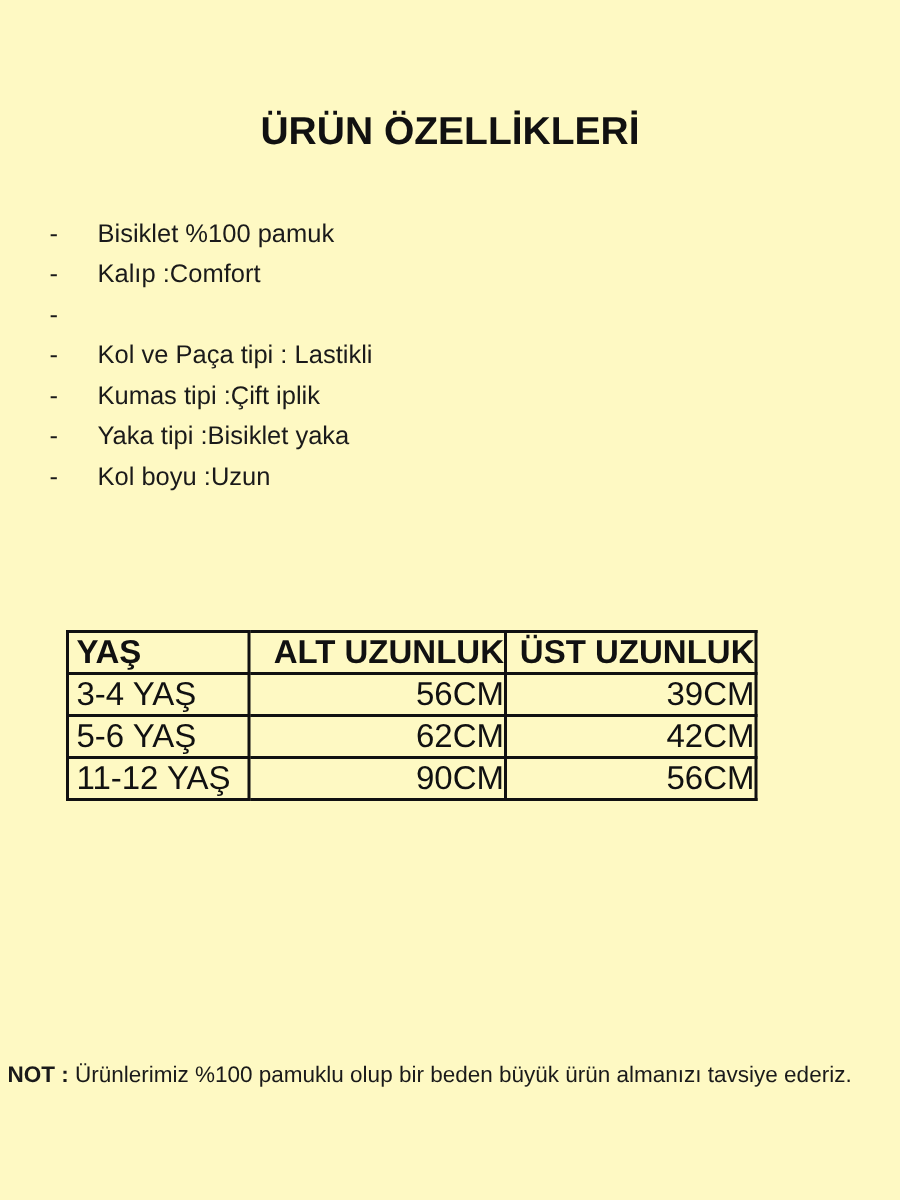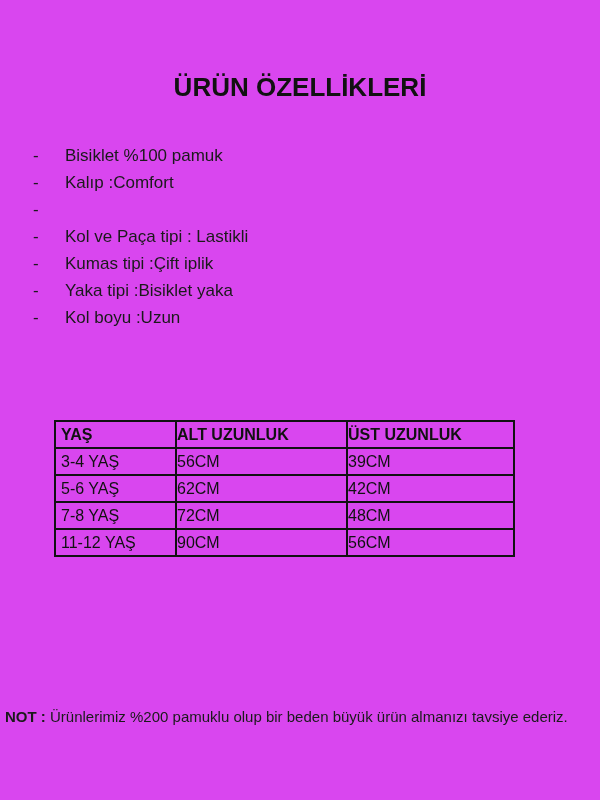--- a/index.html
+++ b/index.html
@@ -4,21 +4,21 @@
 <style>
   html, body {
     margin: 0;
     padding: 0;
     background: #ffffff;
   }
   .page {
     position: relative;
     width: 600px;
     height: 800px;
-    background: #d946ef;
+    background: #fef9c3;
     color: #111111;
     font-family: "Liberation Sans", sans-serif;
     overflow: hidden;
   }
   .title {
     position: absolute;
     top: 72px;
     left: 0;
     width: 100%;
     margin: 0;
@@ -43,32 +43,32 @@
     color: #1a1a1a;
   }
   .features .dash {
     display: inline-block;
     width: 32px;
     flex: 0 0 32px;
   }
   .size-table {
     position: absolute;
     top: 420px;
-    left: 54px;
+    left: 44px;
     border-collapse: collapse;
     table-layout: fixed;
-    font-size: 16px;
+    font-size: 22px;
     color: #111111;
   }
   .size-table th,
   .size-table td {
     border: 2px solid #111111;
     height: 25px;
     padding: 0;
-    text-align: left;
+    text-align: right;
     white-space: nowrap;
     overflow: hidden;
   }
   .size-table th {
     font-weight: bold;
   }
   .size-table th:first-child,
   .size-table td:first-child {
     text-align: left;
     padding-left: 5px;
@@ -146,27 +146,22 @@
           <td>3-4 YAŞ</td>
           <td>56CM</td>
           <td>39CM</td>
         </tr>
         <tr>
           <td>5-6 YAŞ</td>
           <td>62CM</td>
           <td>42CM</td>
         </tr>
         <tr>
-          <td>7-8 YAŞ</td>
-          <td>72CM</td>
-          <td>48CM</td>
-        </tr>
-        <tr>
           <td>11-12 YAŞ</td>
           <td>90CM</td>
           <td>56CM</td>
         </tr>
       </tbody>
   </table>
 
-  <p class="note"><span class="note-label">NOT :</span><span> Ürünlerimiz %200 pamuklu olup bir beden büyük ürün almanızı tavsiye ederiz.</span></p>
+  <p class="note"><span class="note-label">NOT :</span><span> Ürünlerimiz %100 pamuklu olup bir beden büyük ürün almanızı tavsiye ederiz.</span></p>
 
 </div>
 
 </body></html>

